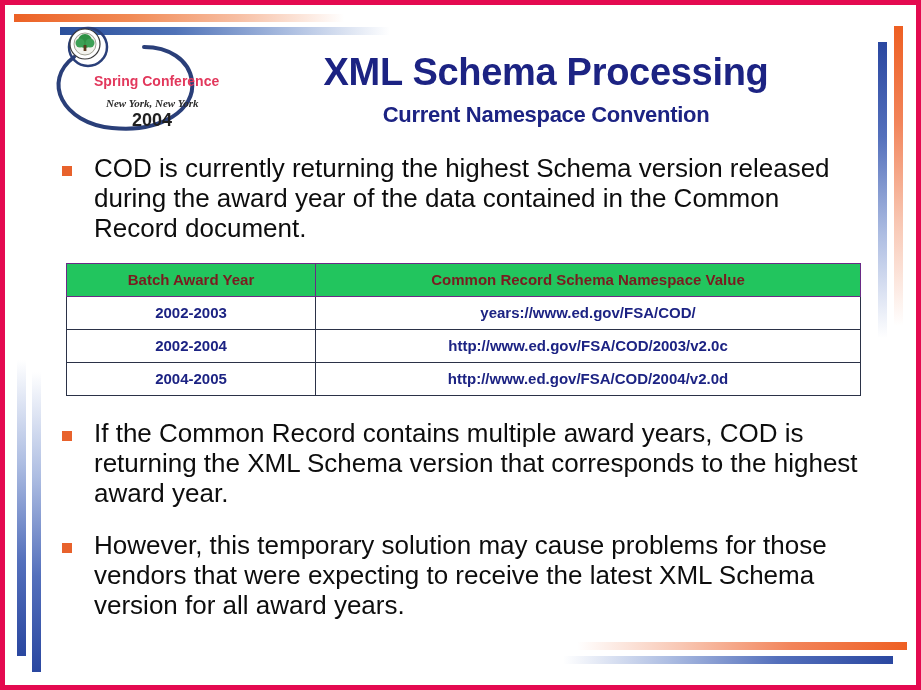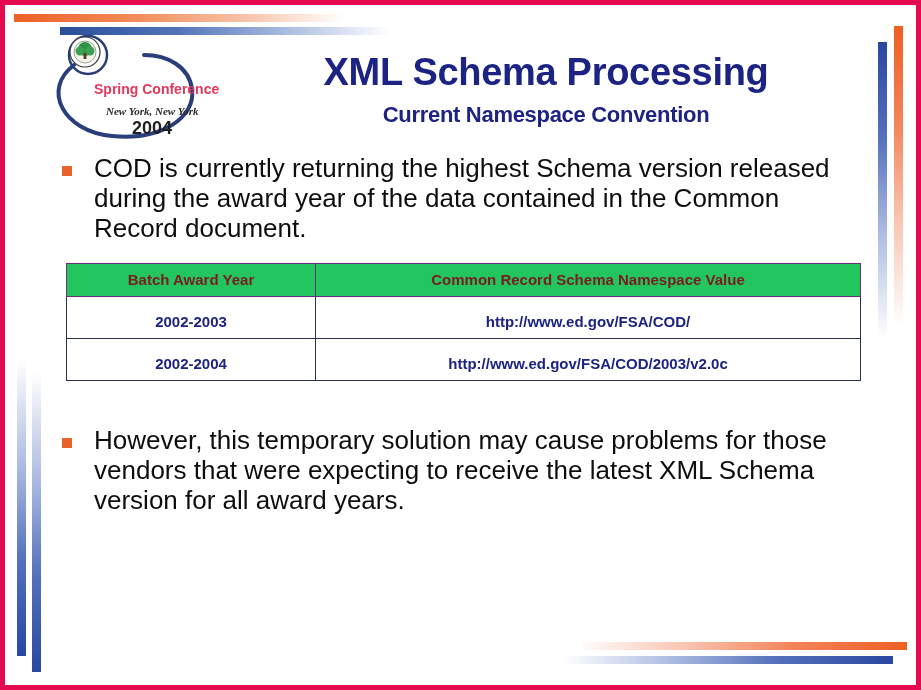--- a/index.html
+++ b/index.html
@@ -70,21 +70,21 @@
     background: linear-gradient(to top, #2a47a0 0%, #5470bc 32%, #adbde2 65%, #ffffff 100%);
   }
   .deco-left-blue-b {
     left: 17px; bottom: 34px; width: 9px; height: 296px;
     background: linear-gradient(to top, #2a47a0 0%, #5470bc 32%, #adbde2 65%, #ffffff 100%);
   }
 
   
   .logo {
     position: absolute;
-    left: 40px; top: 31px;
+    left: 40px; top: 23px;
     width: 180px; height: 118px;
     z-index: 20;
   }
   .logo svg { display: block; }
 
   
   .title-block {
     position: absolute;
     left: 216px; top: 50px;
     width: 660px;
@@ -146,21 +146,21 @@
     font-weight: bold;
     padding: 7px 4px 8px 4px;
     border: 1px solid #6a2a86;
     text-align: center;
   }
   .ns-table td {
     background: #ffffff;
     color: #1c2383;
     font-size: 15px;
     font-weight: bold;
-    padding: 16px 4px 8px 4px;
+    padding: 7px 4px 8px 4px;
     border: 1px solid #2b3247;
     text-align: center;
   }
   .col-year { width: 240px; }
 </style>
 </head>
 <body>
 
 <div id="slide">
 
@@ -218,31 +218,39 @@
     <table class="ns-table">
       <thead>
         <tr>
           <th class="col-year">Batch Award Year</th>
           <th>Common Record Schema Namespace Value</th>
         </tr>
       </thead>
       <tbody>
         <tr>
           <td class="col-year">2002-2003</td>
-          <td>http://www.ed.gov/FSA/COD/</td>
+          <td>years://www.ed.gov/FSA/COD/</td>
         </tr>
         <tr>
           <td class="col-year">2002-2004</td>
           <td>http://www.ed.gov/FSA/COD/2003/v2.0c</td>
         </tr>
+        <tr>
+          <td class="col-year">2004-2005</td>
+          <td>http://www.ed.gov/FSA/COD/2004/v2.0d</td>
+        </tr>
       </tbody>
     </table>
 
     <div class="gap-b"></div>
 
+    <div class="bullet-row">
+      <span class="bullet-marker"></span>
+      <span class="bullet-text">If the Common Record contains multiple award years, COD is returning the XML Schema version that corresponds to the highest award year.</span>
+    </div>
 
     <div class="gap-b"></div>
 
     <div class="bullet-row">
       <span class="bullet-marker"></span>
       <span class="bullet-text">However, this temporary solution may cause problems for those vendors that were expecting to receive the latest XML Schema version for all award years.</span>
     </div>
 
   </div>
 </div>

